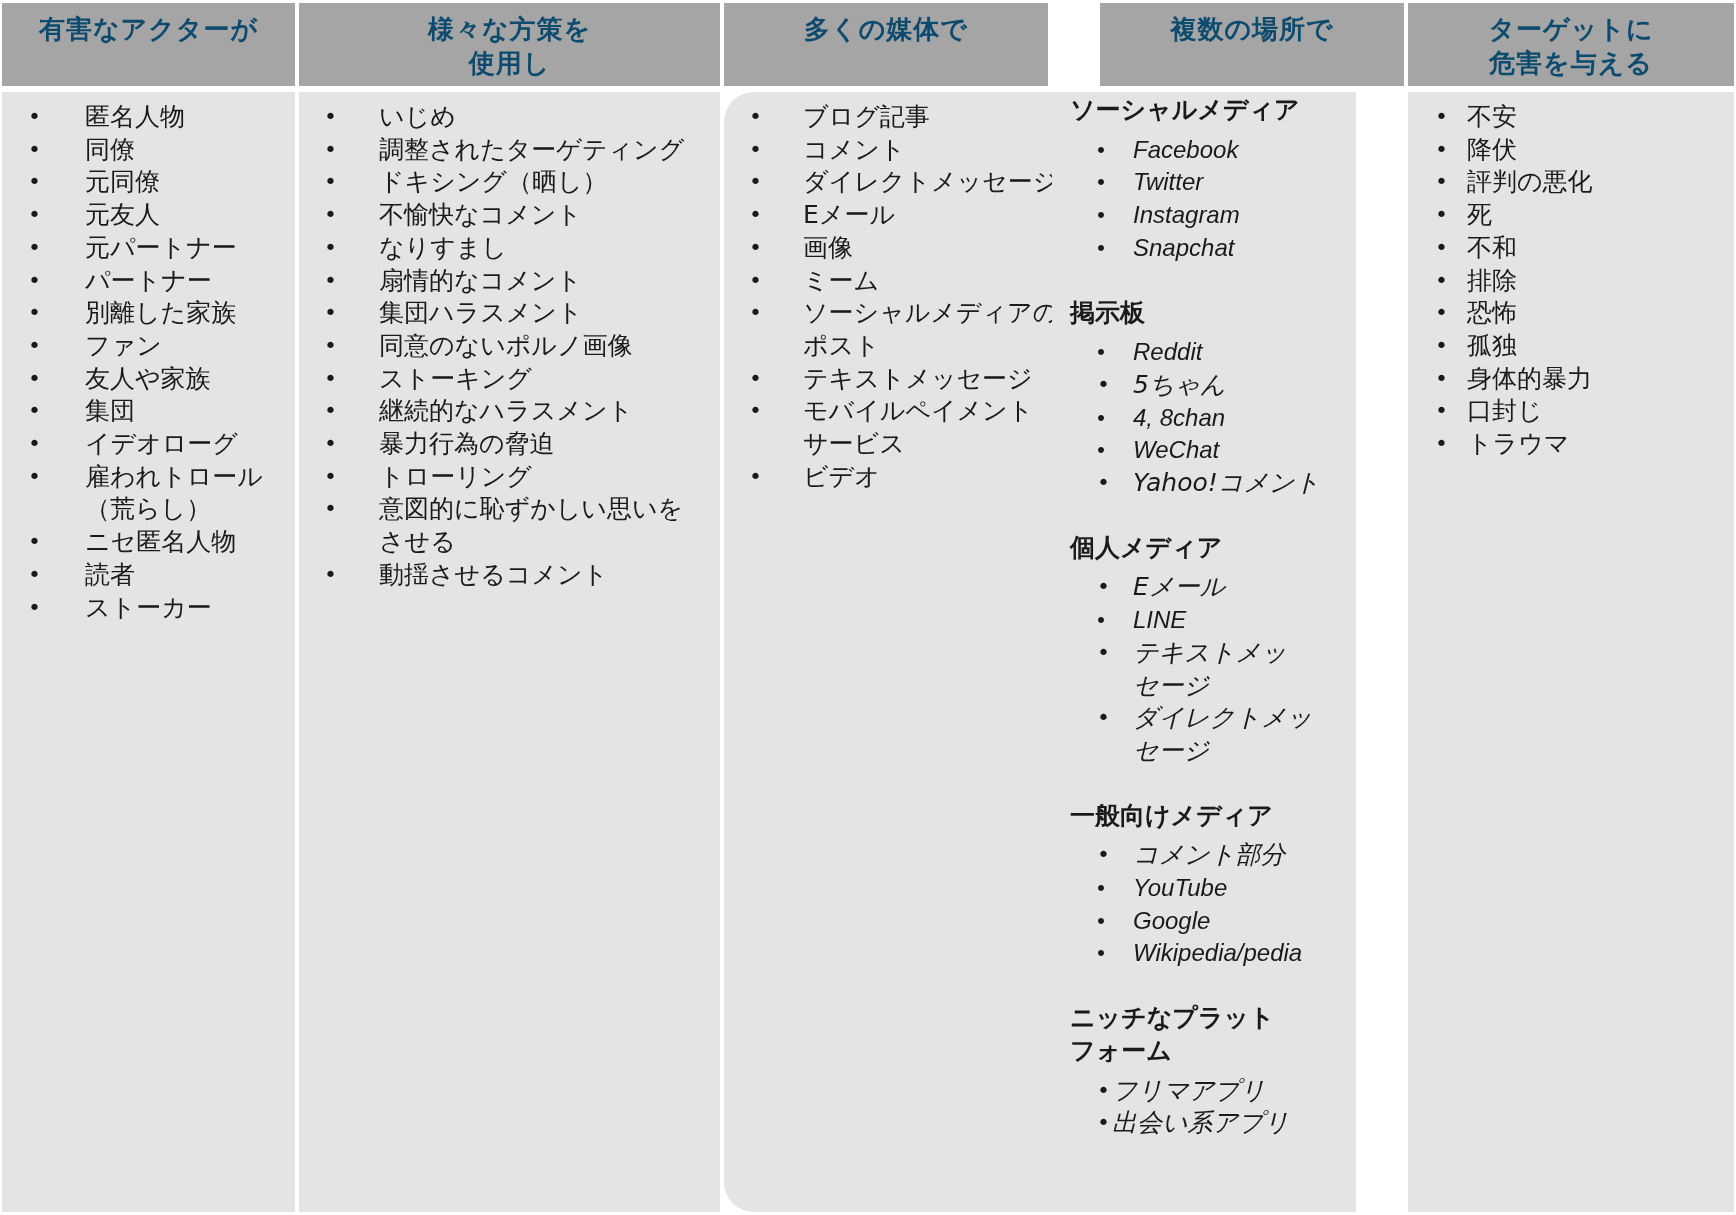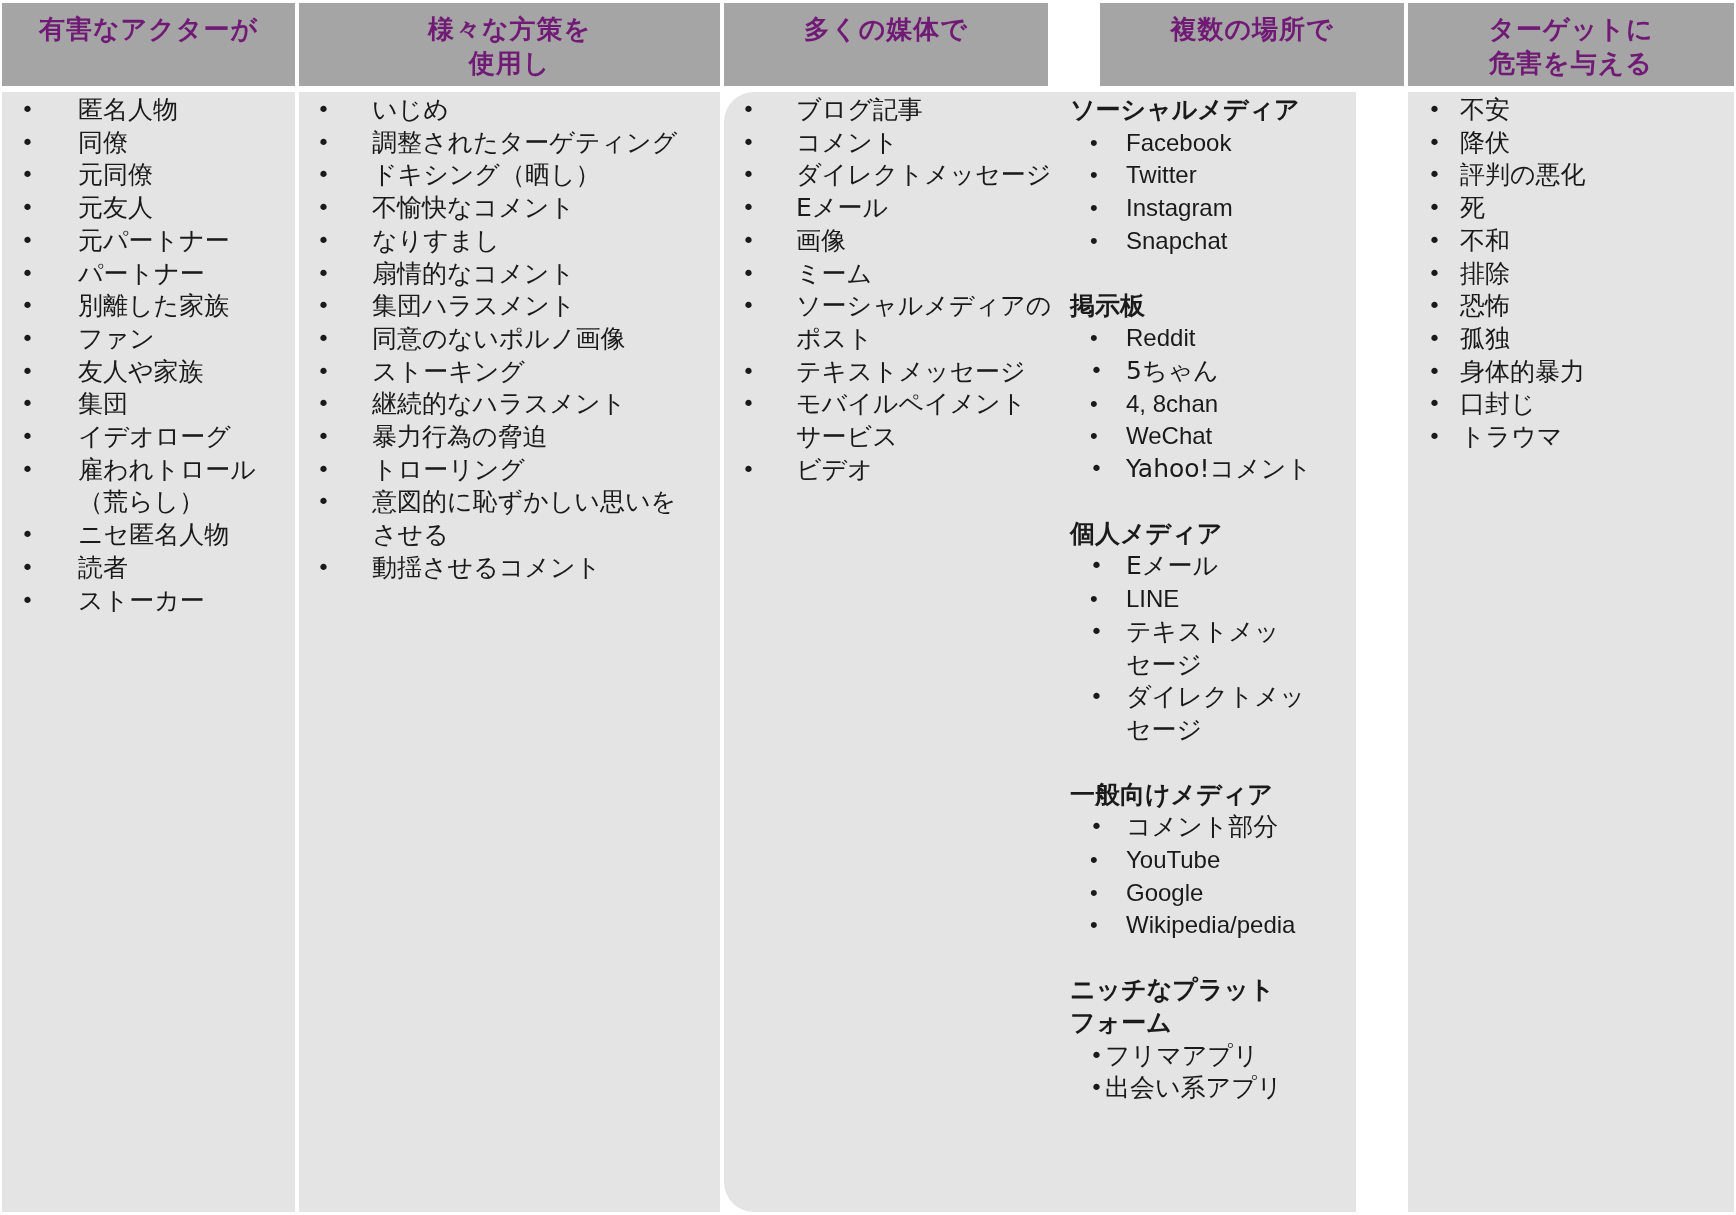--- a/index.html
+++ b/index.html
@@ -1,33 +1,33 @@
 <!DOCTYPE html>
 <html><head>
 <meta charset="utf-8">
 <style>
   html, body { margin:0; padding:0; background:#ffffff; }
   body { width:1736px; height:1215px; position:relative; overflow:hidden;
          font-family:"DejaVu Sans", "Liberation Sans", sans-serif; color:#1a1a1a; }
-  .hdr { position:absolute; top:3px; height:83px; background:#a5a5a5; color:#701a75;
+  .hdr { position:absolute; top:3px; height:83px; background:#a5a5a5; color:#0c4a6e;
          font-weight:bold; font-size:26px; line-height:34px; text-align:center;
          box-sizing:border-box; padding-top:9px; letter-spacing:1px; }
   .hdr span { display:block; }
   .col { position:absolute; top:92px; height:1120px; background:#e4e4e4; box-sizing:border-box; }
-  ul { list-style:none; margin:0; padding:0; }
+  ul { list-style:none; margin:7px; padding:0; }
   li { position:relative; font-size:25px; line-height:32.7px; white-space:pre-line; }
   li::before { content:"•"; position:absolute; font-size:22px; }
   .c1 ul { padding:2px 0 0 76px; } .c1 li::before { left:-57px; }
   .c2 ul { padding:2px 0 0 73px; } .c2 li::before { left:-55px; }
   .c3 ul { padding:2px 0 0 72px; } .c3 li::before { left:-54px; }
   .c5 ul { padding:2px 0 0 52px; } .c5 li::before { left:-32px; }
   .c4 { padding:2px 0 0 18px; }
   .c4 .grp { margin-bottom:32px; }
   .c4 h3 { margin:0; font-size:25px; line-height:32.7px; font-weight:bold; white-space:pre-line; }
-  .c4 ul { padding-left:56px; }
+  .c4 ul { padding-left:56px;font-style:italic; }
   .c4 li::before { left:-36px; }
   .c4 ul.narrow { padding-left:35px; }
   .c4 ul.narrow li::before { left:-15px; }
   .c4 li.latin { font-family:"Liberation Sans", sans-serif; font-size:24px; }
 </style>
 </head>
 <body>
 
 <div class="hdr" style="left:2px;width:293px;">
   <span>有害なアクターが</span>

